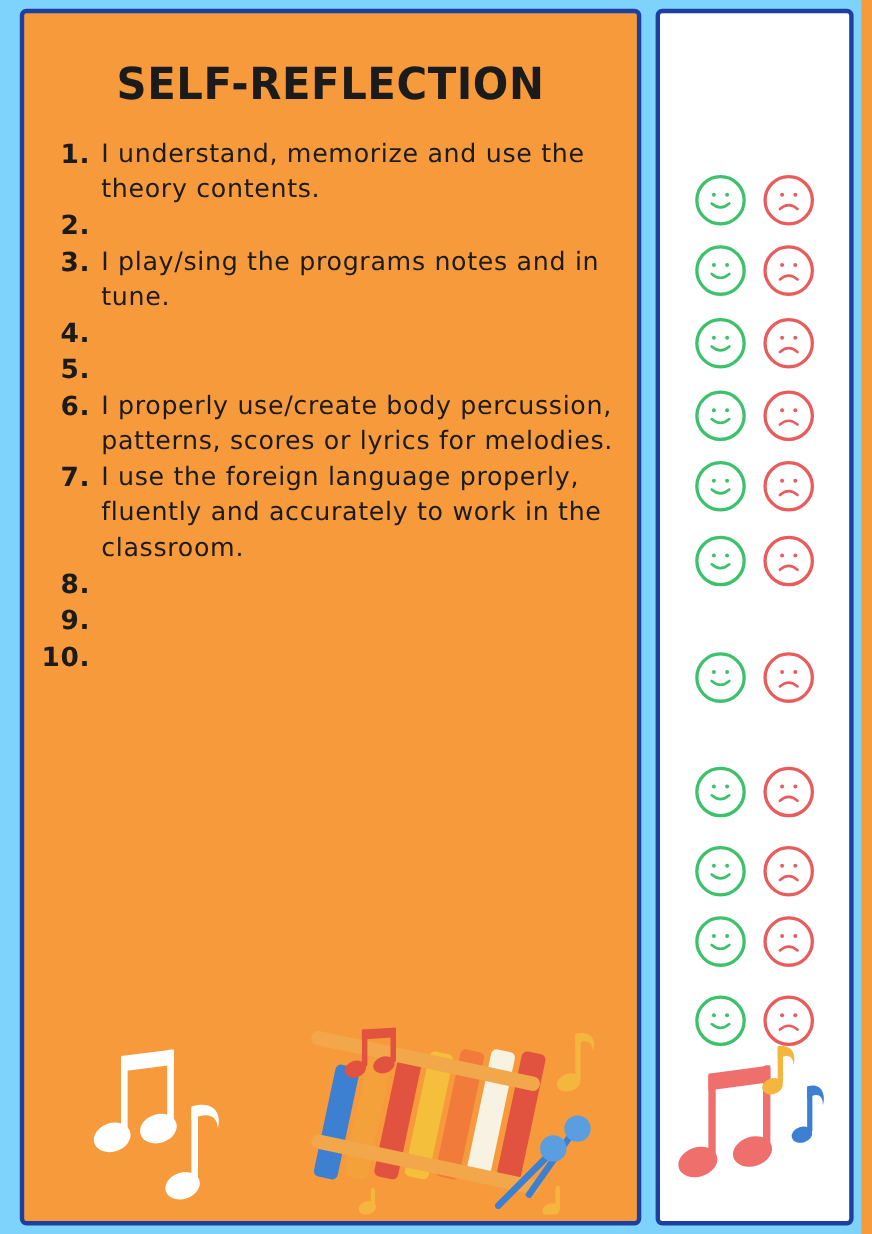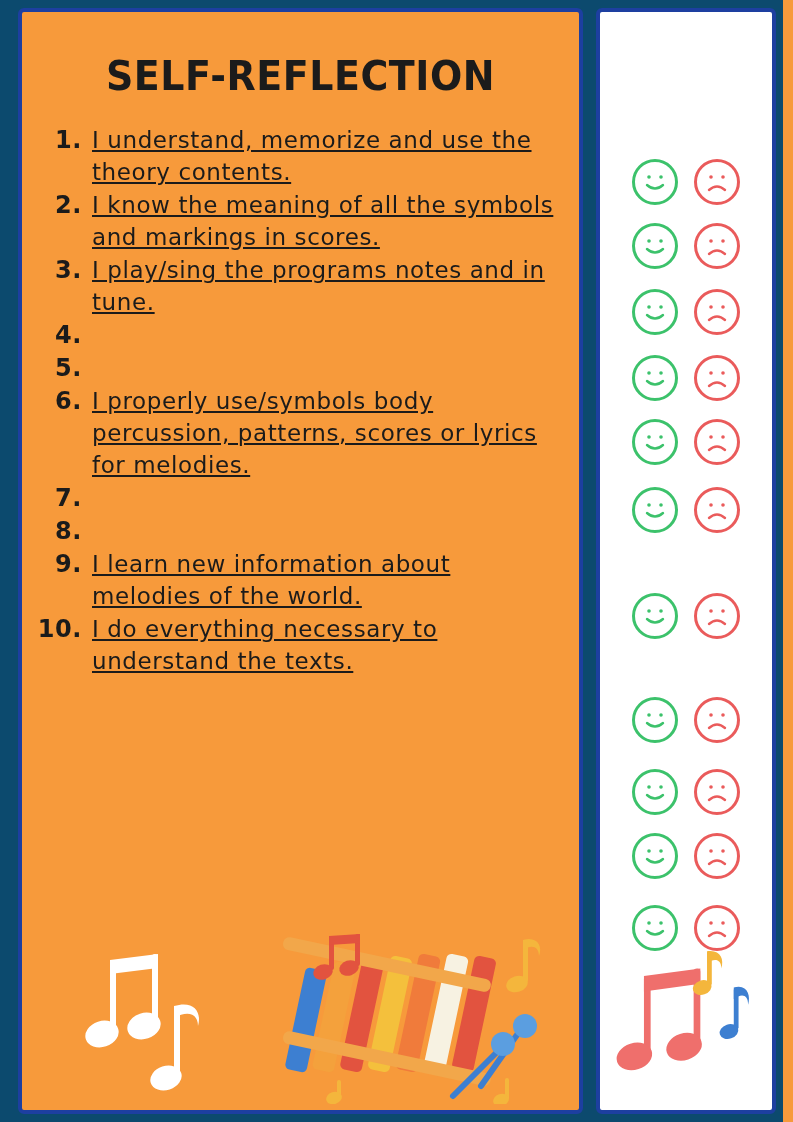--- a/index.html
+++ b/index.html
@@ -10,21 +10,21 @@
     width: 793px;
     height: 1122px;
     background: #ffffff;
     font-family: "DejaVu Sans", sans-serif;
     overflow: hidden;
     position: relative;
   }
   .page {
     position: absolute;
     inset: 0;
-    background: #0c4a6e;
+    background: #7dd3fc;
   }
 
   
   .worksheet {
     position: absolute;
     left: 18px;
     top: 8px;
     width: 565px;
     height: 1106px;
     background: #f79a3b;
@@ -59,21 +59,20 @@
   }
   .item .num {
     flex: 0 0 46px;
     text-align: right;
     padding-right: 10px;
     font-weight: bold;
     font-size: 24px;
   }
   .item .txt {
     flex: 1 1 auto;
-    text-decoration: underline;
   }
 
   
   .art-notes {
     position: absolute;
     left: 60px;
     bottom: 18px;
     width: 140px;
     height: 140px;
   }
@@ -145,49 +144,47 @@
 
     <h1 class="title">SELF-REFLECTION</h1>
 
     <ul class="items" id="items-list">
         <li class="item">
           <span class="num">1.</span>
           <span class="txt">I understand, memorize and use the theory contents.</span>
         </li>
         <li class="item">
           <span class="num">2.</span>
-          <span class="txt">I know the meaning of all the symbols and markings in scores.</span>
         </li>
         <li class="item">
           <span class="num">3.</span>
           <span class="txt">I play/sing the programs notes and in tune.</span>
         </li>
         <li class="item">
           <span class="num">4.</span>
         </li>
         <li class="item">
           <span class="num">5.</span>
         </li>
         <li class="item">
           <span class="num">6.</span>
-          <span class="txt">I properly use/symbols body percussion, patterns, scores or lyrics for melodies.</span>
+          <span class="txt">I properly use/create body percussion, patterns, scores or lyrics for melodies.</span>
         </li>
         <li class="item">
           <span class="num">7.</span>
+          <span class="txt">I use the foreign language properly, fluently and accurately to work in the classroom.</span>
         </li>
         <li class="item">
           <span class="num">8.</span>
         </li>
         <li class="item">
           <span class="num">9.</span>
-          <span class="txt">I learn new information about melodies of the world.</span>
         </li>
         <li class="item">
           <span class="num">10.</span>
-          <span class="txt">I do everything necessary to understand the texts.</span>
         </li>
       </ul>
 
     <svg class="art-notes" viewBox="0 0 140 140">
       <g fill="#ffffff">
         <rect x="28" y="8" width="6" height="72" rx="3"></rect>
         <rect x="70" y="2" width="6" height="70" rx="3"></rect>
         <path d="M28 8 L76 2 L76 16 L28 22 Z"></path>
         <ellipse cx="20" cy="82" rx="17" ry="13" transform="rotate(-18 20 82)"></ellipse>
         <ellipse cx="62" cy="74" rx="17" ry="13" transform="rotate(-18 62 74)"></ellipse>

